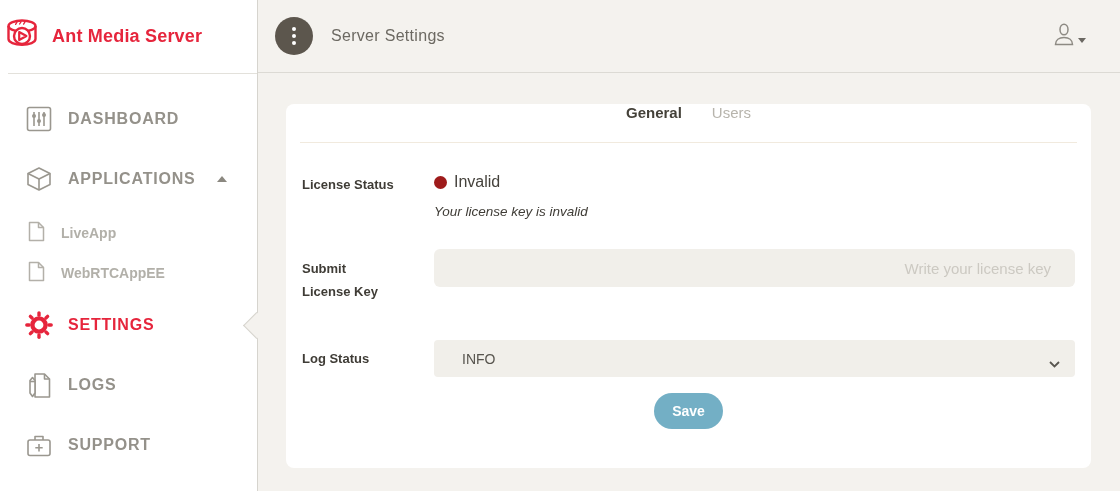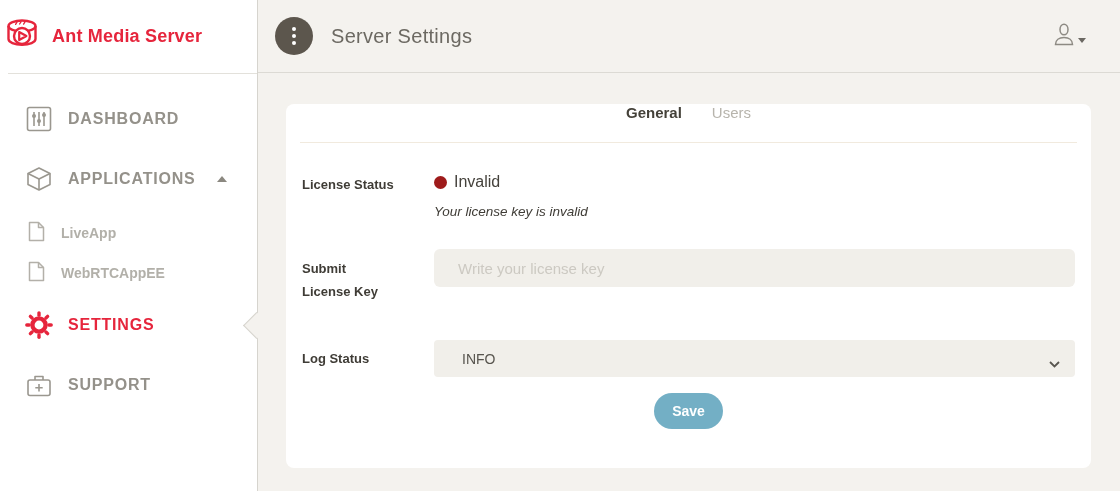--- a/index.html
+++ b/index.html
@@ -77,21 +77,21 @@
   }
   .kebab-btn {
     width: 38px; height: 38px; border-radius: 50%;
     background: #5c564d; border: none; cursor: pointer;
     display: flex; flex-direction: column; align-items: center; justify-content: center;
     gap: 3px;
   }
   .kebab-btn i { width: 4px; height: 4px; border-radius: 50%; background: #fff; }
   .page-title {
     margin-left: 18px;
-    font-size: 20px; font-weight: 500; color: #6c6962; letter-spacing: 0.3px;
+    font-size: 16px; font-weight: 500; color: #6c6962; letter-spacing: 0.3px;
   }
   .user-menu { margin-left: auto; display: flex; align-items: flex-end; cursor: pointer; }
   .user-caret {
     width: 0; height: 0; margin: 0 0 7px 4px;
     border-left: 4px solid transparent; border-right: 4px solid transparent;
     border-top: 5px solid #6b6862;
   }
 
   
   .content { flex: 1; padding: 31px 29px 23px 28px; }
@@ -121,20 +121,21 @@
   .status-text { font-size: 16px; color: #45423c; }
   .status-msg { font-size: 13.5px; color: #3f3c36; margin-top: 13px; font-style: italic; }
 
   .row-key { margin-top: 12px; }
   .row-key .field-label { max-width: 92px; padding-top: 8px; }
   .license-input {
     width: 100%; height: 38px;
     background: #f1efea; border: none; border-radius: 6px;
     padding: 0 24px; font-family: inherit; font-size: 15px; color: #55524b;
     outline: none;
+    text-align: right;
   }
   .license-input::placeholder { color: #ccc9c2; }
 
   .row-log { margin-top: 37px; align-items: center; }
   .select-wrap { position: relative; }
   .log-select {
     width: 100%; height: 37px;
     background: #f1efea; border: none; border-radius: 4px;
     padding: 0 28px; font-family: inherit; font-size: 14px; color: #57544e;
     appearance: none; -webkit-appearance: none; outline: none; cursor: pointer;
@@ -245,20 +246,33 @@
               <line x1="5.5" y1="16" x2="3" y2="16"></line>
               <line x1="8.6" y1="8.6" x2="6.8" y2="6.8"></line>
               <line x1="16" y1="5.5" x2="16" y2="3"></line>
               <line x1="23.4" y1="8.6" x2="25.2" y2="6.8"></line>
             </g>
           </svg>
         </span>
         <span class="nav-label">SETTINGS</span>
       </div>
 
+      <div class="nav-item">
+        <span class="icon-box">
+          <svg width="25" height="27" viewBox="0 0 25 27">
+            <g fill="none" stroke="#9a978f" stroke-width="1.6" stroke-linejoin="round">
+              <path d="M8 2 H17.5 L22.5 7 V25 H8 Z"></path>
+              <path d="M17.5 2 V7 H22.5"></path>
+              <path d="M3 8.5 L5.5 5.5 L8 8.5 V21 L5.5 24.5 L3 21 Z" fill="#ffffff"></path>
+              <line x1="3" y1="9.5" x2="8" y2="9.5"></line>
+            </g>
+          </svg>
+        </span>
+        <span class="nav-label">LOGS</span>
+      </div>
 
       <div class="nav-item">
         <span class="icon-box">
           <svg width="26" height="25" viewBox="0 0 26 25">
             <g fill="none" stroke="#9a978f" stroke-width="1.6" stroke-linejoin="round">
               <rect x="2" y="7" width="22" height="15.5" rx="2"></rect>
               <path d="M9 7 V3.5 H17 V7"></path>
               <path d="M13 11 V18.5 M9.3 14.75 H16.7"></path>
             </g>
           </svg>

